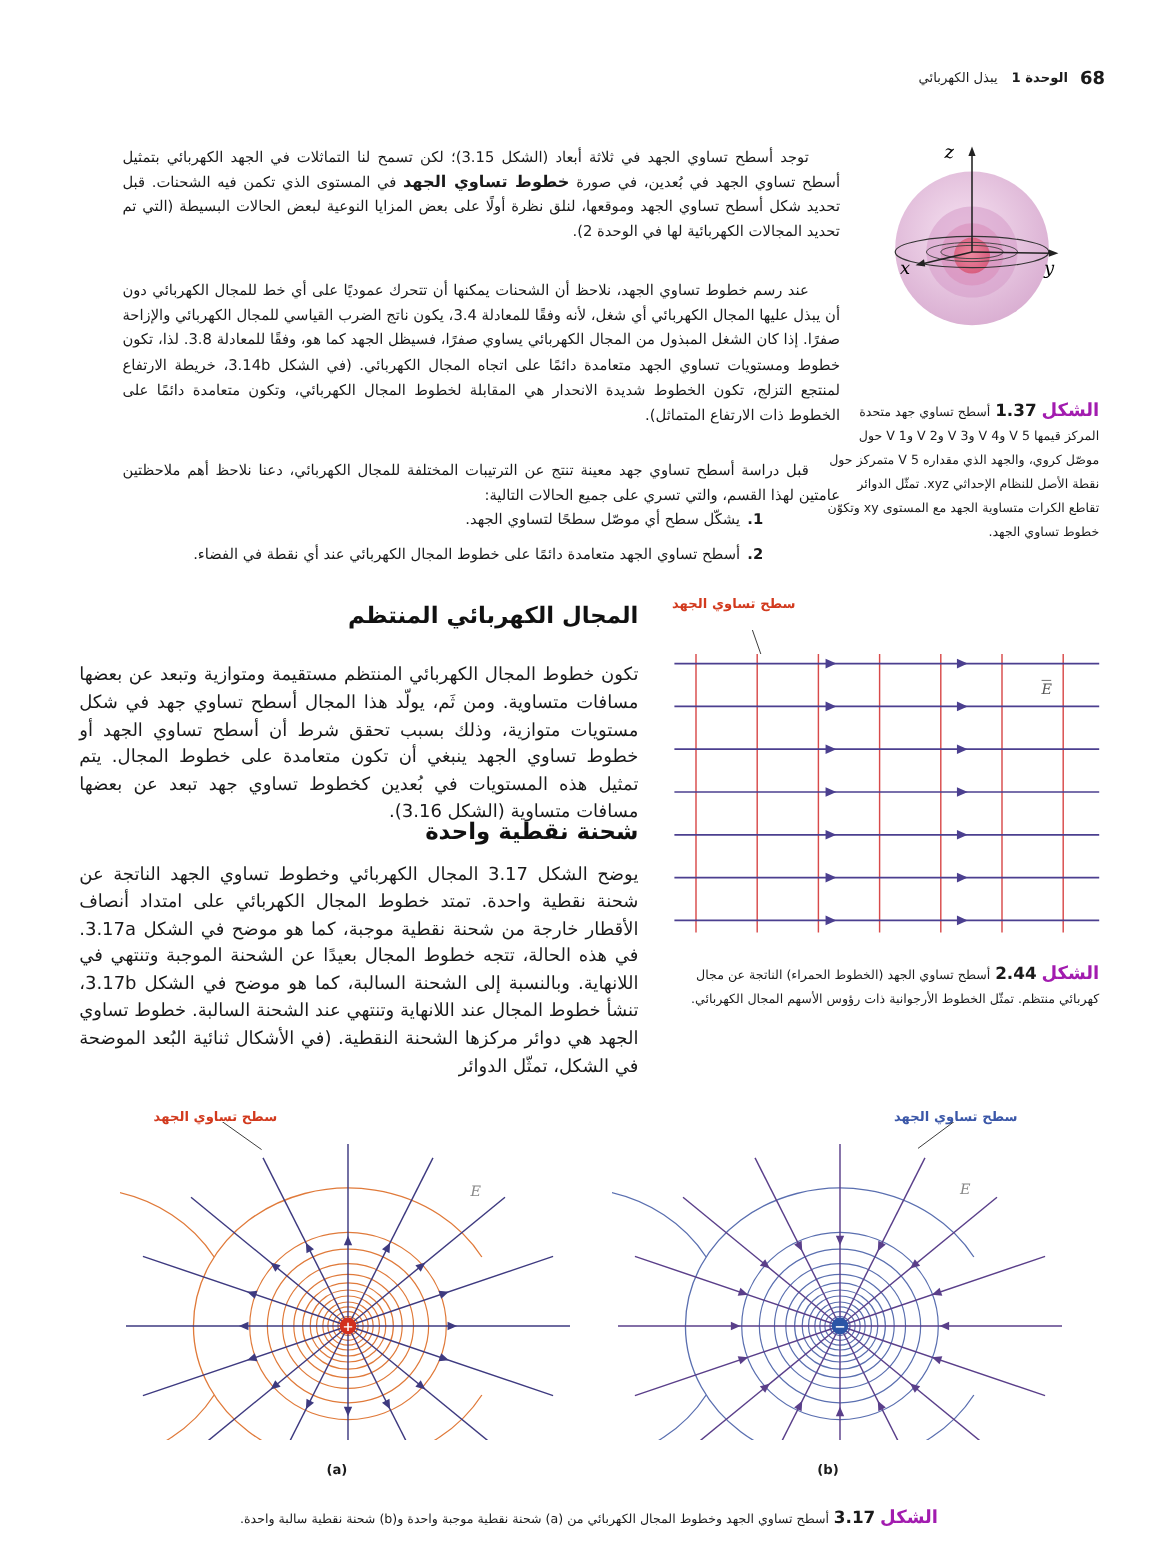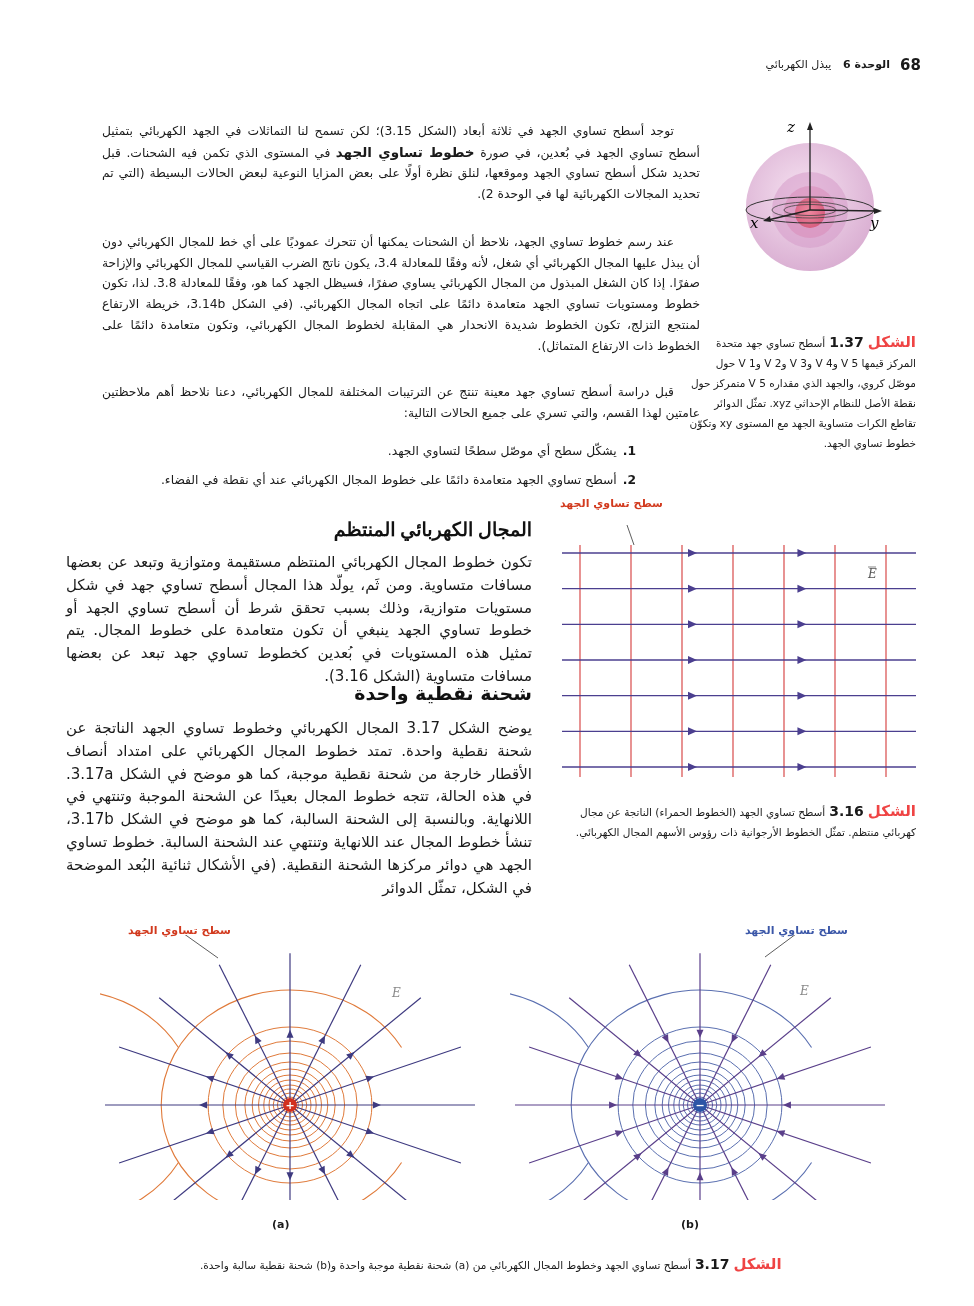--- a/index.html
+++ b/index.html
@@ -11,51 +11,51 @@
   .header-unit { left: 700px; top: 58px; width: 190px; direction: rtl; font-size: 11px; white-space: nowrap; text-align: right;}
   .header-unit b { font-weight: bold; }
   .para { left: 66px; width: 598px; font-size: 12.3px; line-height: 20.7px; margin-left: 36px; }
   .para p { margin: 0; text-indent: 26px; }
   .para b { font-weight: bold; font-size: 13.5px; }
   .list-item { font-size: 12.3px; line-height: 20px; direction: rtl; text-align: right; }
   .list-item .n { font-weight: bold; margin-left: 6px; }
   .section-title { font-weight: bold; font-size: 19px; direction: rtl; text-align: right; color: #111; }
   .body2 { left: 66px; width: 466px; font-size: 15px; line-height: 22.8px; }
   .caption { font-size: 10.5px; line-height: 20px; direction: rtl; text-align: right; }
-  .cap-label { color: #ef4444; font-weight: bold; font-size: 15px; }
+  .cap-label { color: #a21caf; font-weight: bold; font-size: 15px; }
   .cap-num { font-weight: bold; font-size: 14px; margin: 0 4px; }
   .fig-label-red { color: #d23a1e; font-weight: bold; font-size: 11px; direction: rtl; }
   .fig-label-blue { color: #3b57a8; font-weight: bold; font-size: 11px; direction: rtl; }
   .sub-label { font-size: 11px; font-weight: bold; }
   svg text { font-family: "DejaVu Serif", serif; }
 </style>
 </head>
 <body>
 
 <div class="abs header-num">68</div>
 <div class="abs header-unit">
-  <b>الوحدة 6</b>
+  <b>الوحدة 1</b>
   <span style="margin-right:8px;">يبذل الكهربائي</span>
 </div>
 
 <div class="abs para rtl" style="top:121px;">
   <p><span>توجد أسطح تساوي الجهد في ثلاثة أبعاد (الشكل 3.15)؛ لكن تسمح لنا التماثلات في الجهد الكهربائي بتمثيل أسطح تساوي الجهد في بُعدين، في صورة </span><b>خطوط تساوي الجهد</b><span> في المستوى الذي تكمن فيه الشحنات. قبل تحديد شكل أسطح تساوي الجهد وموقعها، لنلق نظرة أولًا على بعض المزايا النوعية لبعض الحالات البسيطة (التي تم تحديد المجالات الكهربائية لها في الوحدة 2).</span></p>
 </div>
 <div class="abs para rtl" style="top:232px;">
   <p>عند رسم خطوط تساوي الجهد، نلاحظ أن الشحنات يمكنها أن تتحرك عموديًا على أي خط للمجال الكهربائي دون أن يبذل عليها المجال الكهربائي أي شغل، لأنه وفقًا للمعادلة 3.4، يكون ناتج الضرب القياسي للمجال الكهربائي والإزاحة صفرًا. إذا كان الشغل المبذول من المجال الكهربائي يساوي صفرًا، فسيظل الجهد كما هو، وفقًا للمعادلة 3.8. لذا، تكون خطوط ومستويات تساوي الجهد متعامدة دائمًا على اتجاه المجال الكهربائي. (في الشكل 3.14b، خريطة الارتفاع لمنتجع التزلج، تكون الخطوط شديدة الانحدار هي المقابلة لخطوط المجال الكهربائي، وتكون متعامدة دائمًا على الخطوط ذات الارتفاع المتماثل).</p>
 </div>
 <div class="abs para rtl" style="top:382px;">
   <p>قبل دراسة أسطح تساوي جهد معينة تنتج عن الترتيبات المختلفة للمجال الكهربائي، دعنا نلاحظ أهم ملاحظتين عامتين لهذا القسم، والتي تسري على جميع الحالات التالية:</p>
 </div>
-<div class="abs" style="left:66px; width:570px; top:441px;">
+<div class="abs" style="left:66px; width:570px; top:423px;">
   <div class="list-item" style="margin-bottom:9px;"><span class="n">1.</span><span>يشكّل سطح أي موصّل سطحًا لتساوي الجهد.</span></div>
   <div class="list-item"><span class="n">2.</span><span>أسطح تساوي الجهد متعامدة دائمًا على خطوط المجال الكهربائي عند أي نقطة في الفضاء.</span></div>
 </div>
 
-<div class="abs section-title" style="left:66px; width:466px; top:518px;font-family:Liberation Serif, serif;">المجال الكهربائي المنتظم</div>
+<div class="abs section-title" style="left:66px; width:466px; top:502px;">المجال الكهربائي المنتظم</div>
 <div class="abs body2 rtl" style="top:551px;">تكون خطوط المجال الكهربائي المنتظم مستقيمة ومتوازية وتبعد عن بعضها مسافات متساوية. ومن ثَم، يولّد هذا المجال أسطح تساوي جهد في شكل مستويات متوازية، وذلك بسبب تحقق شرط أن أسطح تساوي الجهد أو خطوط تساوي الجهد ينبغي أن تكون متعامدة على خطوط المجال. يتم تمثيل هذه المستويات في بُعدين كخطوط تساوي جهد تبعد عن بعضها مسافات متساوية (الشكل 3.16).</div>
 
 <div class="abs section-title" style="left:66px; width:466px; top:682px;">شحنة نقطية واحدة</div>
 <div class="abs body2 rtl" style="top:717px;">يوضح الشكل 3.17 المجال الكهربائي وخطوط تساوي الجهد الناتجة عن شحنة نقطية واحدة. تمتد خطوط المجال الكهربائي على امتداد أنصاف الأقطار خارجة من شحنة نقطية موجبة، كما هو موضح في الشكل 3.17a. في هذه الحالة، تتجه خطوط المجال بعيدًا عن الشحنة الموجبة وتنتهي في اللانهاية. وبالنسبة إلى الشحنة السالبة، كما هو موضح في الشكل 3.17b، تنشأ خطوط المجال عند اللانهاية وتنتهي عند الشحنة السالبة. خطوط تساوي الجهد هي دوائر مركزها الشحنة النقطية. (في الأشكال ثنائية البُعد الموضحة في الشكل، تمثّل الدوائر</div>
 
 <svg class="abs" style="left:730px; top:112px;" width="170" height="165">
   <defs>
     <radialGradient id="g1" cx="45%" cy="40%" r="60%">
       <stop offset="0%" stop-color="#f4dcee"></stop>
         <stop offset="100%" stop-color="#d4a2cb"></stop>
@@ -118,21 +118,21 @@
       <polygon points="140.99,216.33333333333331 131.99,212.33333333333331 131.99,220.33333333333331" fill="#4b3f8f"></polygon>
       <polygon points="250.43,216.33333333333331 241.43,212.33333333333331 241.43,220.33333333333331" fill="#4b3f8f"></polygon>
       <line x1="6" y1="252" x2="360" y2="252" stroke="#4b3f8f" stroke-width="1.4"></line>
       <polygon points="140.99,252 131.99,248 131.99,256" fill="#4b3f8f"></polygon>
       <polygon points="250.43,252 241.43,248 241.43,256" fill="#4b3f8f"></polygon>
     </g>
   <text x="312" y="63" font-size="12" font-style="italic" fill="#555">E</text>
   <line x1="312" y1="52" x2="320" y2="52" stroke="#555" stroke-width="0.7"></line>
 </svg>
 <div class="abs caption rtl" style="left:560px; width:356px; top:801px;">
-  <span class="cap-label">الشكل</span><span class="cap-num">3.16</span><span>أسطح تساوي الجهد (الخطوط الحمراء) الناتجة عن مجال كهربائي منتظم. تمثّل الخطوط الأرجوانية ذات رؤوس الأسهم المجال الكهربائي.</span>
+  <span class="cap-label">الشكل</span><span class="cap-num">2.44</span><span>أسطح تساوي الجهد (الخطوط الحمراء) الناتجة عن مجال كهربائي منتظم. تمثّل الخطوط الأرجوانية ذات رؤوس الأسهم المجال الكهربائي.</span>
 </div>
 
 <div class="abs fig-label-red" style="left:128px; top:924px;">سطح تساوي الجهد</div>
 <svg class="abs" id="fig317a" style="left:100px; top:935px;" width="380" height="265">
     <g>
       <ellipse cx="190" cy="170" rx="8.4" ry="8" fill="none" stroke="#e07a3a" stroke-width="1"></ellipse>
       <ellipse cx="190" cy="170" rx="12.600000000000001" ry="12" fill="none" stroke="#e07a3a" stroke-width="1"></ellipse>
       <ellipse cx="190" cy="170" rx="16.8" ry="16" fill="none" stroke="#e07a3a" stroke-width="1"></ellipse>
       <ellipse cx="190" cy="170" rx="21" ry="20" fill="none" stroke="#e07a3a" stroke-width="1"></ellipse>
       <ellipse cx="190" cy="170" rx="26.25" ry="25" fill="none" stroke="#e07a3a" stroke-width="1"></ellipse>

